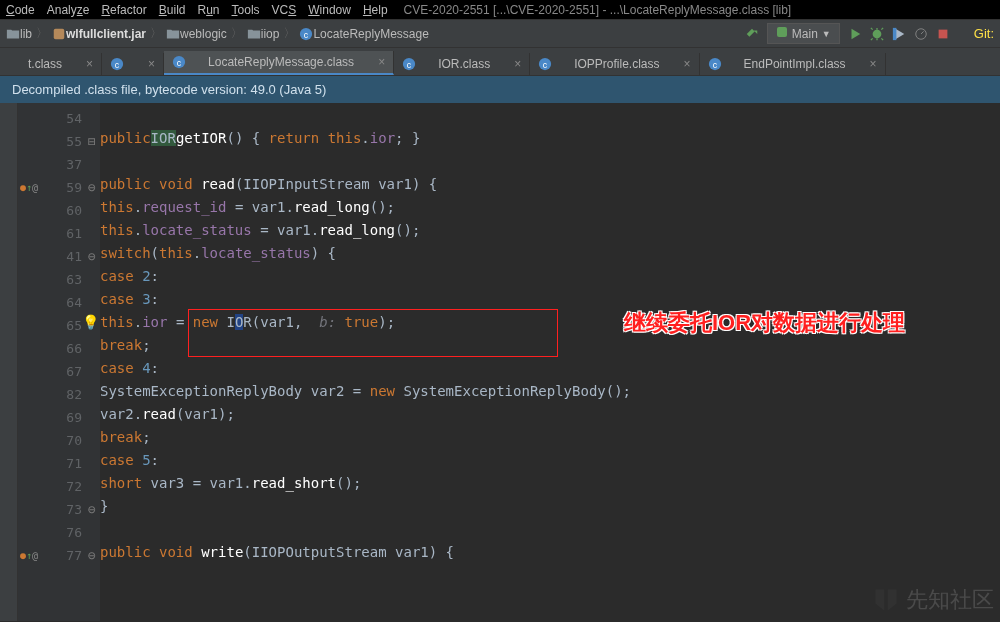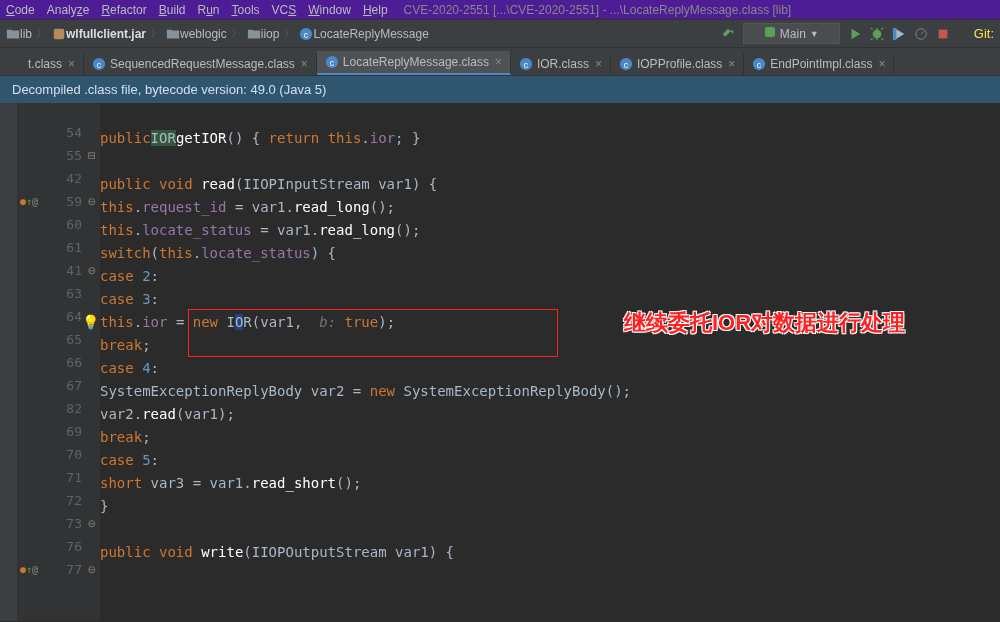--- a/index.html
+++ b/index.html
@@ -6,21 +6,21 @@
     body {
       font-family: "Segoe UI", Arial, sans-serif;
       background: #2b2b2b;
       color: #a9b7c6;
       width: 1000px;
       height: 622px;
       overflow: hidden;
       font-size: 13px;
     }
     .menubar {
-      background: #4c1d95;
+      background: #000000;
       height: 20px;
       display: flex;
       align-items: center;
       padding: 0 6px;
       color: #bbbbbb;
       font-size: 12px;
       border-bottom: 1px solid #323232;
     }
     .menubar .menu { margin-right: 12px; cursor: pointer; }
     .menubar .menu u { text-decoration: underline; }
@@ -32,21 +32,21 @@
       align-items: center;
       padding: 0 6px;
       border-bottom: 1px solid #323232;
     }
     .crumb { display: flex; align-items: center; color: #bbbbbb; font-size: 12px; }
     .crumb-sep { margin: 0 4px; color: #666; }
     .nav-right { margin-left: auto; display: flex; align-items: center; gap: 8px; }
     .run-config {
       border: 1px solid #555;
       background: #4a4d4f;
-      padding: 2px 20px;
+      padding: 2px 8px;
       color: #bbb;
       font-size: 12px;
       display: flex;
       align-items: center;
       gap: 4px;
     }
     .tabbar {
       background: #3c3f41;
       height: 28px;
       display: flex;
@@ -54,21 +54,21 @@
       padding-left: 20px;
       border-bottom: 1px solid #323232;
     }
     .tab {
       background: #3c3f41;
       padding: 4px 8px;
       color: #bbb;
       font-size: 12px;
       display: flex;
       align-items: center;
-      gap: 4px;
+      gap: 22px;
       border-right: 1px solid #323232;
       cursor: pointer;
     }
     .tab.active { background: #4e5254; border-bottom: 2px solid #4a88c7; }
     .tab .ficon { width: 14px; height: 14px; }
     .tab .close { color: #888; margin-left: 2px; }
     .banner {
       background: #2f556f;
       color: #d0e0ec;
       padding: 6px 12px;
@@ -83,21 +83,21 @@
       writing-mode: vertical-rl;
       text-align: center;
       padding-top: 4px;
       border-right: 1px solid #323232;
     }
     .gutter {
       background: #313335;
       width: 82px;
       font-family: "Consolas", "Menlo", monospace;
       font-size: 13px;
-      padding-top: 18px;
+      padding-top: 4px;
     }
     .gline { height: 23px; display: flex; align-items: center; justify-content: flex-end; color: #606366; padding-right: 18px; position: relative; }
     .gline .marks { position: absolute; right: 0; width: 16px; display:flex; justify-content:center; color: #777;}
     .gline .leftmark { position: absolute; left: 2px; width: 30px; display:flex; align-items:center; font-size:10px;}
     .code {
       flex: 1;
       font-family: "Consolas", "Menlo", monospace;
       font-size: 14px;
       padding-top: 0;
       position: relative;
@@ -237,21 +237,20 @@
 <div class="tabbar">
   <div class="tab">
     <span>t.class</span>
     <span class="close">×</span>
   </div>
   <div class="tab">
     <span class="ficon"><svg viewBox="0 0 16 16">
           <circle fill="#4a88c7" cx="8" cy="8" r="7"></circle>
           <text x="8" y="12" font-size="10" fill="#fff" text-anchor="middle">c</text>
         </svg></span>
-    <span>SequencedRequestMessage.class</span>
     <span class="close">×</span>
   </div>
   <div class="tab active">
     <span class="ficon"><svg viewBox="0 0 16 16">
           <circle fill="#4a88c7" cx="8" cy="8" r="7"></circle>
           <text x="8" y="12" font-size="10" fill="#fff" text-anchor="middle">c</text>
         </svg></span>
     <span>LocateReplyMessage.class</span>
     <span class="close">×</span>
   </div>
@@ -287,21 +286,21 @@
   <div class="left-sink"></div>
   <div class="gutter">
     <div class="gline">
         <span>54</span>
       </div>
     <div class="gline">
         <span>55</span>
         <span class="marks">⊟</span>
       </div>
     <div class="gline">
-        <span>42</span>
+        <span>37</span>
       </div>
     <div class="gline">
         <span class="leftmark" style="color:#cc7832">●<span style="color:#5f9e5a">↑</span><span style="color:#888">@</span></span>
         <span>59</span>
         <span class="marks">⊖</span>
       </div>
     <div class="gline">
         <span>60</span>
       </div>
     <div class="gline">
@@ -372,14 +371,20 @@
     <div class="cline">            <span class="kw">break</span><span>;</span></div>
     <div class="cline">        <span class="kw">case </span><span class="num">5</span><span>:</span></div>
     <div class="cline">            <span class="kw">short</span><span> var3 = var1.</span><span class="fn">read_short</span><span>();</span></div>
     <div class="cline">        <span>}</span></div>
     <div class="cline"></div>
     <div class="cline">    <span class="kw">public </span><span class="kw">void </span><span class="fn">write</span><span class="pn">(IIOPOutputStream var1) {</span></div>
 
     <div class="redbox" style="left:88px;top:206px;width:370px;height:48px;"></div>
     <div class="annotation" style="left:480px;top:205px;margin-left:44px;">继续委托IOR对数据进行处理</div>
 
+    <div class="watermark">
+      <svg viewBox="0 0 32 32">
+          <path fill="currentColor" d="M4 4h10v24L4 20zM18 4h10v16l-10 8z"></path>
+        </svg>
+      <span>先知社区</span>
+    </div>
   </div>
 </div>
 
 </body></html>

